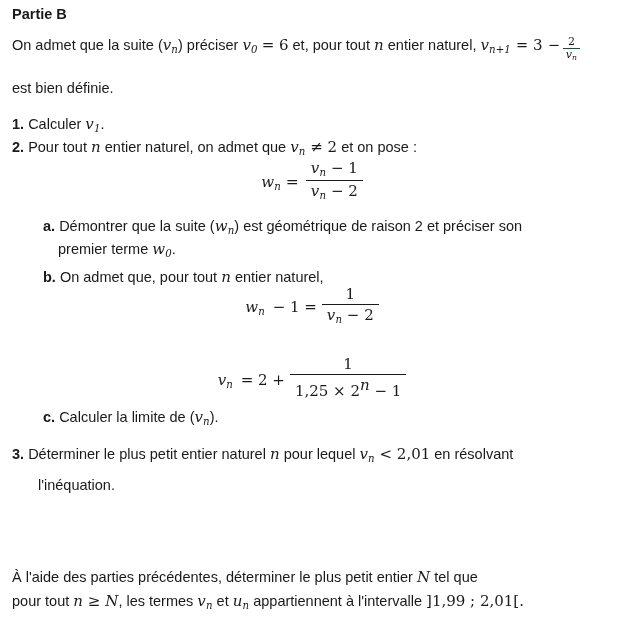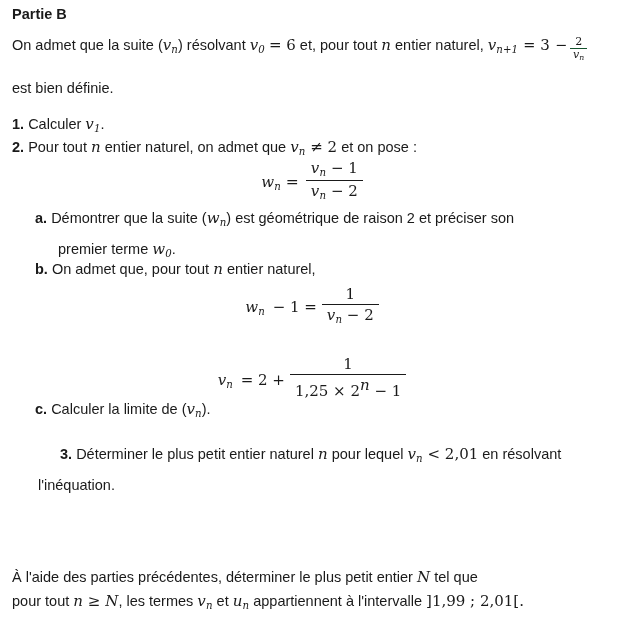--- a/index.html
+++ b/index.html
@@ -37,21 +37,21 @@
   }
   .numitem {
     margin: 0;
     padding: 0;
     line-height: 1.5;
   }
   .numitem .marker {
     font-weight: bold;
   }
   .lettered {
-    margin: 0;
+    margin: 8px;
     padding: 0;
     line-height: 1.55;
   }
   .lettered .marker {
     font-weight: bold;
   }
   .cont-line {
     margin: 8px;
     padding: 0;
     line-height: 1.55;
@@ -137,21 +137,21 @@
   .row { position: absolute; left: 0; right: 0; }
 </style>
 </head>
 <body>
 
 <div class="page">
 
   <div class="row part-title" style="top:6px; left:12px;">Partie B</div>
 
   <div class="row para" style="top:34px; left:12px; right:4px;">
-    <span>On admet que la suite (</span><span class="math"><span>v</span><sub>n</sub></span><span>) résolvant </span><span class="math"><span>v</span><sub>0</sub></span><span class="mathup" style="padding-left:4px;">= 6</span>
+    <span>On admet que la suite (</span><span class="math"><span>v</span><sub>n</sub></span><span>) préciser </span><span class="math"><span>v</span><sub>0</sub></span><span class="mathup" style="padding-left:4px;">= 6</span>
     <span>et, pour tout </span><span class="math">n</span><span> entier naturel, </span><span class="math"><span>v</span><sub>n+1</sub></span><span class="op" style="padding-left:5px;">=</span><span class="mathup" style="padding-left:3px;">3</span><span class="op" style="padding-left:5px;">−</span><span class="ifrac"><span class="num">2</span><span class="den"><span>v</span><sub>n</sub></span></span>
   </div>
 
   <div class="row para" style="top:77px; left:12px;">est bien définie.</div>
 
   <div class="row numitem" style="top:113px; left:12px;">
     <span class="marker">1.</span>
     <span>Calculer </span><span class="math"><span>v</span><sub>1</sub></span><span>.</span>
   </div>
 
@@ -184,21 +184,21 @@
 
   <div class="row eq" style="top:358px;">
     <span class="lhs math"><span>v</span><sub>n</sub></span><span class="mathup" style="padding:0 3px;"> = 2 +</span><span class="frac"><span class="num mathup">1</span><span class="den"><span class="mathup">1,25 × 2</span><sup class="math">n</sup><span class="mathup"> − 1</span></span></span>
   </div>
 
   <div class="row lettered" style="top:398px; left:35px;">
     <span class="marker">c.</span>
     <span>Calculer la limite de (</span><span class="math"><span>v</span><sub>n</sub></span><span>).</span>
   </div>
 
-  <div class="row numitem" style="top:443px; left:12px; right:6px;margin-left:48px;">
+  <div class="row numitem" style="top:443px; left:12px; right:6px;">
     <span class="marker">3.</span>
     <span>Déterminer le plus petit entier naturel </span><span class="math">n</span><span> pour lequel  </span><span class="math"><span>v</span><sub>n</sub></span><span class="mathup"> &lt; 2,01</span><span> en résolvant</span>
   </div>
   <div class="row cont-line" style="top:466px; left:30px;">l'inéquation.</div>
 
 
   <div class="row para" style="top:566px; left:12px; right:6px;">
     <span>À l'aide des parties précédentes, déterminer le plus petit entier </span><span class="math">N</span><span> tel que</span>
   </div>
 

